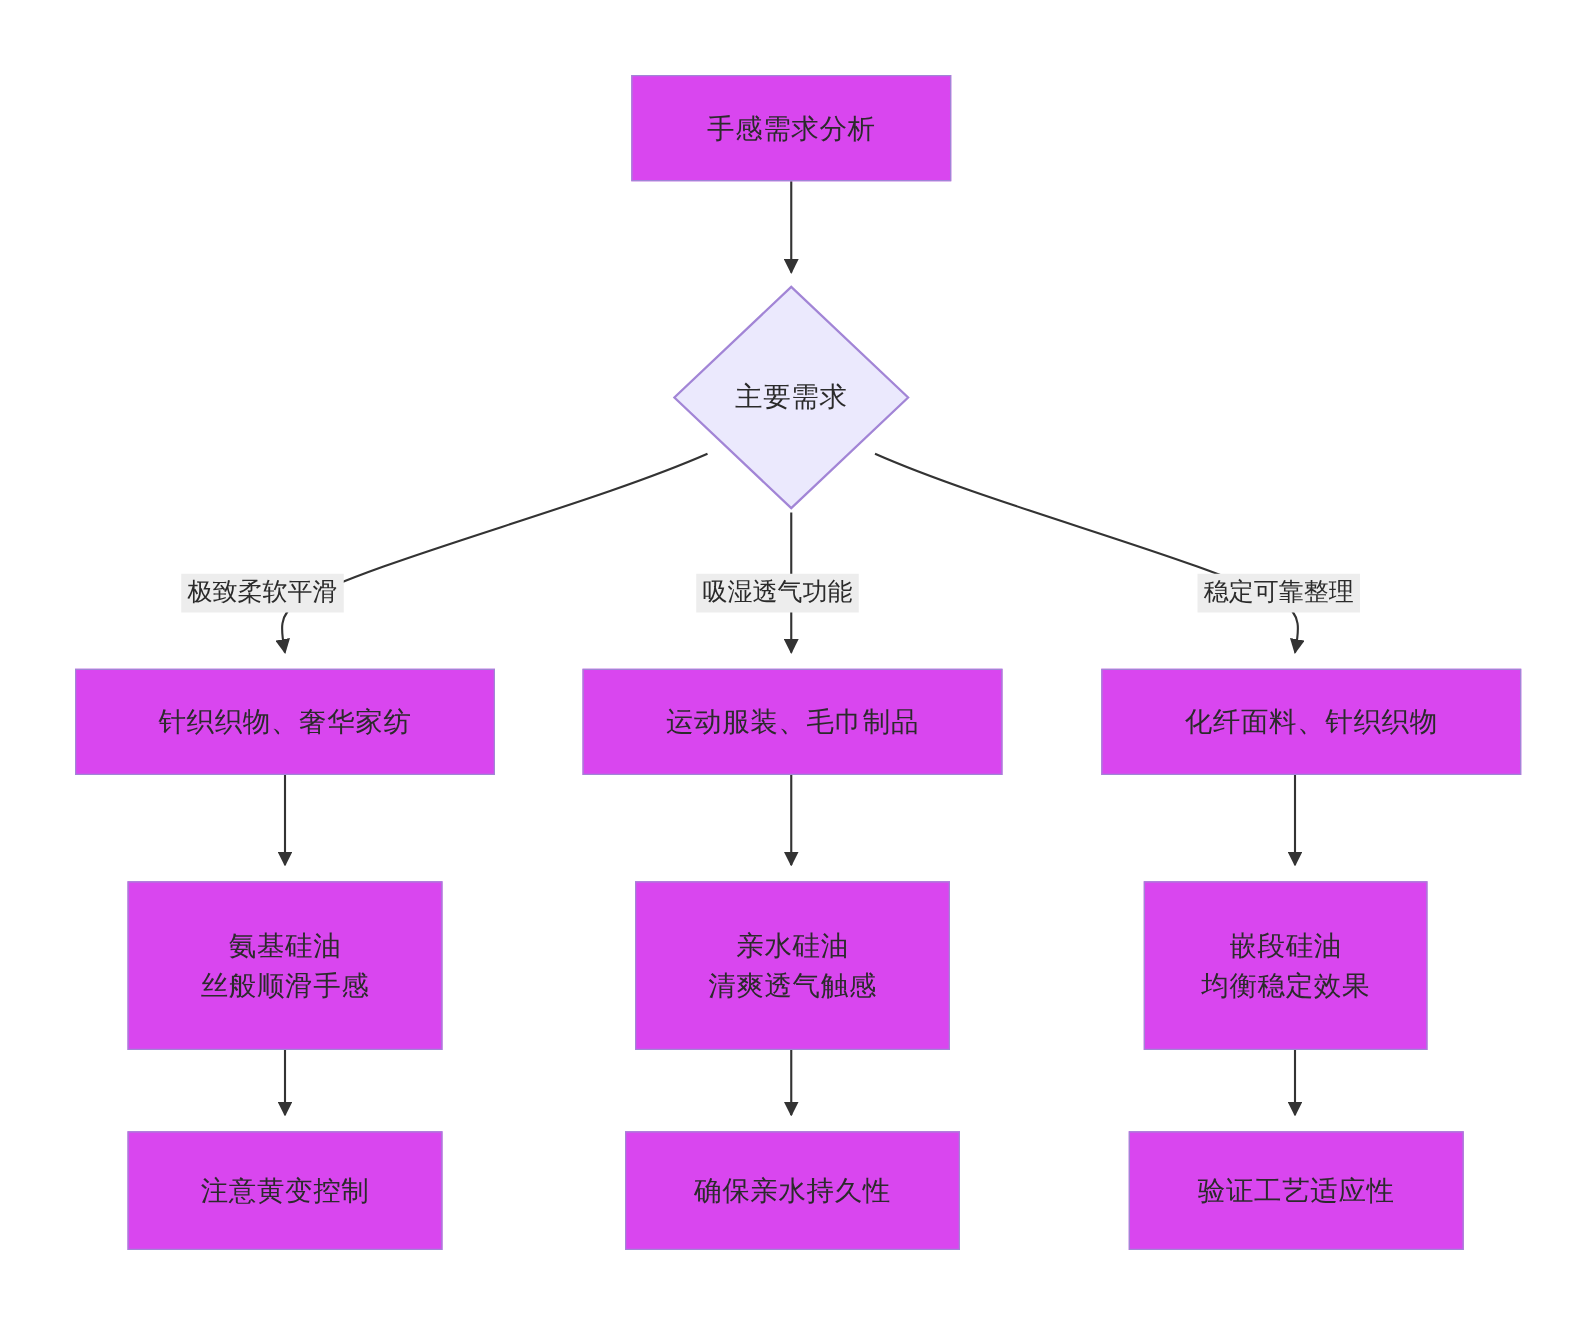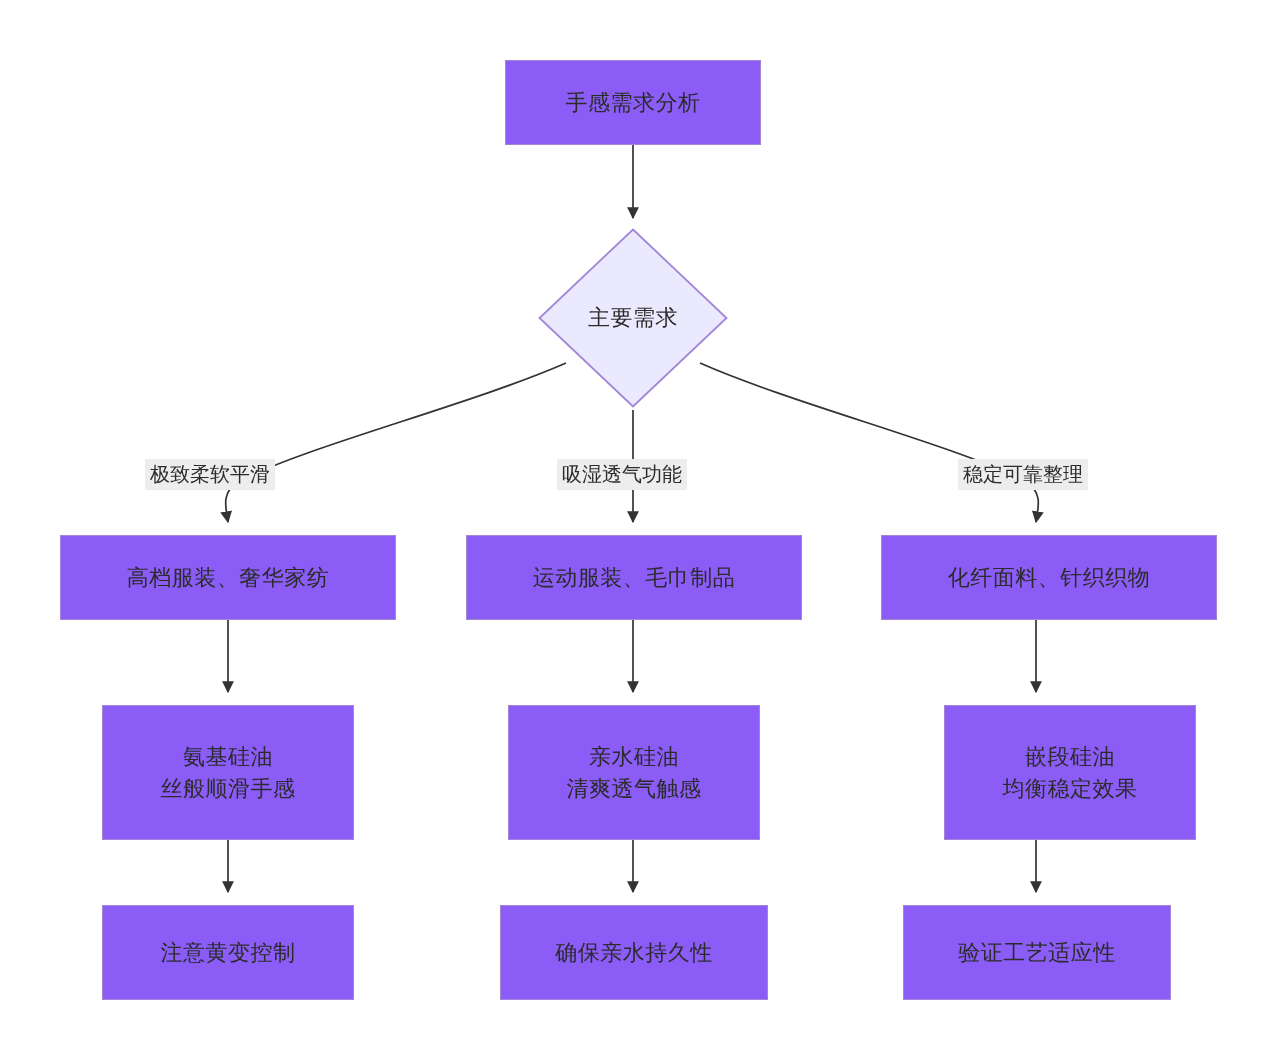--- a/index.html
+++ b/index.html
@@ -22,21 +22,21 @@
     position: absolute;
     left: 0;
     top: 0;
     width: 1267px;
     height: 1058px;
     pointer-events: none;
   }
   .node {
     position: absolute;
     box-sizing: border-box;
-    background: #8b5cf6;
+    background: #d946ef;
     border: 1.6px solid #a285d6;
     display: flex;
     align-items: center;
     justify-content: center;
     text-align: center;
     color: #2b2b2b;
     font-size: 22px;
     line-height: 1.42;
     letter-spacing: 0.5px;
     white-space: pre-line;
@@ -118,21 +118,21 @@
       <polygon points="95,1.5 188.5,90 95,178.5 1.5,90" fill="#ebe9fd" stroke="#a285d6" stroke-width="1.8"></polygon>
     </svg>
     <div class="diamond-label">主要需求</div>
   </div>
 
   <div class="edge-label" style="left:145px; top:459px;">极致柔软平滑</div>
   <div class="edge-label" style="left:557px; top:459px;">吸湿透气功能</div>
   <div class="edge-label" style="left:958px; top:459px;">稳定可靠整理</div>
 
   <div class="node" style="left:60px; top:535px; width:336px; height:85px;">
-    <span>高档服装、奢华家纺</span>
+    <span>针织织物、奢华家纺</span>
   </div>
   <div class="node" style="left:102px; top:705px; width:252px; height:135px;">
     <span>氨基硅油
 丝般顺滑手感</span>
   </div>
   <div class="node" style="left:102px; top:905px; width:252px; height:95px;">
     <span>注意黄变控制</span>
   </div>
 
   <div class="node" style="left:466px; top:535px; width:336px; height:85px;">
@@ -142,21 +142,21 @@
     <span>确保亲水持久性</span>
   </div>
   <div class="node" style="left:508px; top:705px; width:252px; height:135px;">
     <span>亲水硅油
 清爽透气触感</span>
   </div>
 
   <div class="node" style="left:881px; top:535px; width:336px; height:85px;">
     <span>化纤面料、针织织物</span>
   </div>
-  <div class="node" style="left:915px; top:705px; width:252px; height:135px;margin-left:29px;">
+  <div class="node" style="left:915px; top:705px; width:227px; height:135px;">
     <span>嵌段硅油
 均衡稳定效果</span>
   </div>
   <div class="node" style="left:903px; top:905px; width:268px; height:95px;">
     <span>验证工艺适应性</span>
   </div>
 
 </div>
 
 </body></html>

